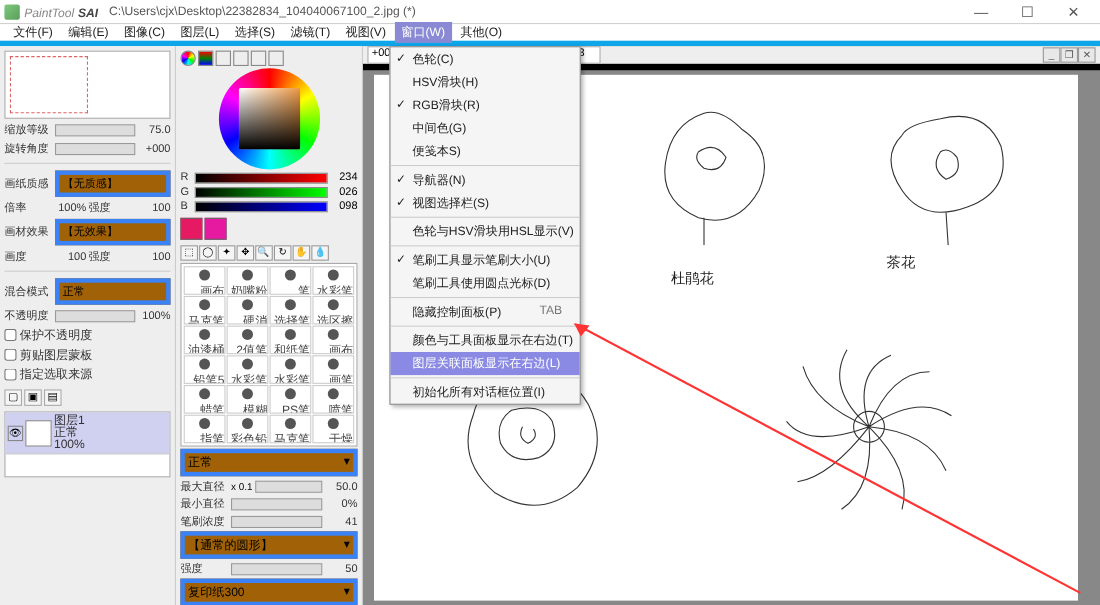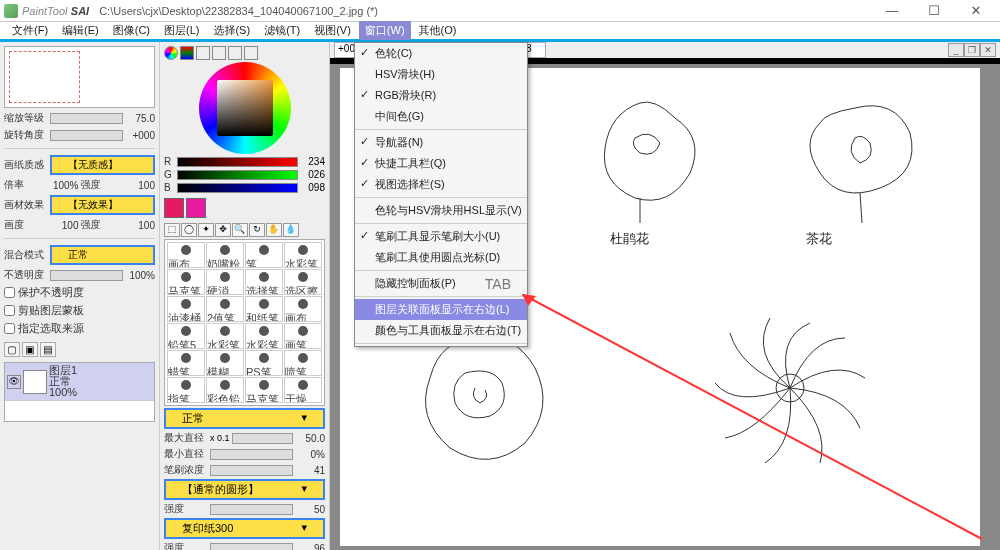--- a/index.html
+++ b/index.html
@@ -4,21 +4,21 @@
 <style>
 *{margin:0;padding:0;box-sizing:border-box;font-family:"Microsoft YaHei",sans-serif;font-size:11px;user-select:none}
 body{background:#f0f0f0;width:1000px;height:550px;overflow:hidden;position:relative}
 .titlebar{height:22px;background:#fff;display:flex;align-items:center;padding:0 4px;border-bottom:1px solid #ccc}
 .titlebar .logo{width:14px;height:14px;background:linear-gradient(135deg,#7fc97f,#5a9e5a);border-radius:2px;margin-right:4px}
 .titlebar .title{color:#888;font-style:italic;font-size:12px}
 .titlebar .title b{color:#444}
 .titlebar .path{color:#555;margin-left:10px;font-size:11px}
 .titlebar .winbtns{margin-left:auto;display:flex;gap:14px;padding-right:6px}
 .titlebar .winbtns span{width:28px;text-align:center;color:#555;font-size:13px}
-.menubar{height:20px;background:#fff;display:flex;align-items:center;padding:0 6px;gap:2px;border-bottom:3px solid #0ea5e9}
+.menubar{height:20px;background:#fff;display:flex;align-items:center;padding:0 6px;gap:2px;border-bottom:5px solid #0ea5e9}
 .menubar .mitem{padding:2px 6px;color:#222}
 .menubar .mitem.active{background:#8a8ad4;color:#fff}
 .body{display:flex;height:508px}
 .leftcol{width:160px;background:#eee;border-right:1px solid #ccc;padding:4px;display:flex;flex-direction:column;gap:3px}
 .nav-thumb{height:62px;background:#fff;border:1px solid #aaa;position:relative}
 .nav-thumb::after{content:'';position:absolute;left:4px;top:4px;right:50%;bottom:4px;border:1px dashed #d66}
 .row{display:flex;align-items:center;gap:2px}
 .label{font-size:10px;color:#333;min-width:44px}
 .val{font-size:10px;color:#333;width:30px;text-align:right}
 .check{display:flex;align-items:center;gap:3px;font-size:10px;color:#333}
@@ -38,37 +38,37 @@
 .wheel::after{content:'';position:absolute;left:18px;top:18px;right:18px;bottom:18px;background:linear-gradient(to bottom,transparent,#000),linear-gradient(to right,#fff,#e94);border-radius:2px}
 .slider{display:flex;align-items:center;gap:3px;height:14px}
 .slider .ch{width:10px;font-size:10px;color:#333}
 .slider .bar{flex:1;height:10px;border:1px solid #888}
 .slider .num{width:24px;text-align:right;font-size:10px}
 .fg-bg{display:flex;gap:2px;margin-top:3px}
 .fg-bg .sw{width:20px;height:20px;border:1px solid #666}
 .tooltabs{display:flex;gap:1px;margin-top:3px}
 .tooltabs span{width:16px;height:14px;border:1px solid #999;background:#f5f5f5;font-size:9px;text-align:center}
 .brushgrid{display:grid;grid-template-columns:repeat(4,1fr);gap:1px;background:#fff;border:1px solid #aaa;padding:2px;font-size:8px}
-.brushgrid .cell{height:26px;border:1px solid #ccc;text-align:left;padding-top:14px;color:#444;overflow:hidden;position:relative}
+.brushgrid .cell{height:26px;border:1px solid #ccc;text-align:right;padding-top:14px;color:#444;overflow:hidden;position:relative}
 .brushgrid .cell::before{content:'';position:absolute;top:2px;left:50%;transform:translateX(-50%);width:10px;height:10px;background:#555;border-radius:50%}
-.dropdown{border:2px solid #3b82f6;background:#fde047;padding:1px 16px;font-size:10px;display:flex;justify-content:space-between}
+.dropdown{border:4px solid #3b82f6;background:#a16207;padding:1px 3px;font-size:10px;display:flex;justify-content:space-between}
 .canvas-area{flex:1;background:#888;position:relative}
 .toolbar2{height:22px;background:#eee;border-bottom:6px solid #000000;display:flex;align-items:center;padding:0 4px;gap:3px;justify-content:flex-end}
 .toolbar2 .tb{width:18px;height:16px;border:1px solid #aaa;background:#f5f5f5}
 .toolbar2 .inp{width:40px;height:16px;border:1px solid #aaa;background:#fff;font-size:10px;padding:0 3px}
 .toolbar2 .winicons{margin-left:auto;display:flex}
 .toolbar2 .winicons span{width:16px;height:14px;background:#e8e8e8;border:1px solid #999;font-size:9px;text-align:center;line-height:12px;color:#555}
 .canvas{position:absolute;left:10px;top:26px;right:20px;bottom:4px;background:#fff}
 .flower{position:absolute;font-size:13px;color:#222}
 .dropdown-menu{position:absolute;left:354px;top:42px;width:174px;background:#f5f5f5;border:1px solid #888;box-shadow:2px 2px 4px rgba(0,0,0,0.3);z-index:100}
 .dropdown-menu .mi{padding:3px 16px 3px 20px;font-size:11px;color:#222;position:relative;white-space:nowrap}
 .dropdown-menu .mi.chk::before{content:'✓';position:absolute;left:5px}
 .dropdown-menu .mi.hl{background:#8a8ae4;color:#fff}
 .dropdown-menu .sep{height:1px;background:#ccc;margin:2px 0}
-.dropdown-menu .mi .sc{float:right;color:#777;font-size:14px}
+.dropdown-menu .mi .sc{float:right;color:#777;font-size:11px}
 .arrow{position:absolute;z-index:200}
 svg.flwr{stroke:#333;stroke-width:1;fill:none}
 .sliderbar{flex:1;height:11px;border:1px solid #999;background:linear-gradient(to right,#ddd,#ddd);position:relative}
 </style>
 </head>
 <body>
 
 <div class="titlebar">
   <div class="logo"></div>
   <span class="title"><span>PaintTool</span> <b>SAI</b></span>
@@ -291,53 +291,54 @@
     <div class="canvas">
       <svg class="flwr" style="position:absolute;left:5px;top:5px" width="180" height="150">
           <path d="M40 80 Q20 50 50 40 Q80 20 100 50 Q130 30 140 70 Q160 100 120 110 Q100 140 70 120 Q30 120 40 80 M70 75 Q80 60 95 75 Q85 90 70 75"></path>
         </svg>
       <svg class="flwr" style="position:absolute;left:220px;top:5px" width="160" height="150">
           <path d="M80 30 Q50 40 45 75 Q40 110 75 125 Q110 135 130 100 Q145 65 115 45 Q95 25 80 30 M75 65 Q90 55 100 70 Q95 85 80 80 Q70 72 75 65 M80 125 L80 150"></path>
         </svg>
       <svg class="flwr" style="position:absolute;left:430px;top:5px" width="170" height="150">
           <path d="M50 50 Q30 70 50 100 Q70 130 110 115 Q150 100 140 60 Q125 25 85 35 Q55 40 50 50 M85 65 Q75 80 90 90 Q105 85 100 70 Q92 60 85 65 M90 120 L92 150"></path>
         </svg>
-      <div class="flower" style="left:270px;top:162px">杜鹃花</div>
+      <div class="flower" style="left:270px;top:176px">杜鹃花</div>
       <div class="flower" style="left:466px;top:162px">茶花</div>
       <svg class="flwr" style="position:absolute;left:40px;top:230px" width="200" height="200">
           <path d="M100 40 Q60 40 50 80 Q35 120 70 150 Q110 175 145 145 Q175 110 155 70 Q135 35 100 40 M85 75 Q70 85 75 105 Q85 125 110 118 Q130 108 122 85 Q112 68 85 75 M95 90 Q90 100 100 105 Q110 100 105 92"></path>
         </svg>
       <svg class="flwr" style="position:absolute;left:340px;top:215px" width="220" height="210">
           <g>
             <path d="M110 105 Q60 85 50 50 M110 105 Q70 70 90 35 M110 105 Q95 55 130 40 M110 105 Q130 55 165 55 M110 105 Q155 75 185 95 M110 105 Q165 110 180 145 M110 105 Q150 145 140 180 M110 105 Q115 160 85 180 M110 105 Q75 150 45 155 M110 105 Q55 125 35 100"></path>
             <circle cx="110" cy="105" r="14"></circle>
           </g>
         </svg>
     </div>
   </div>
 </div>
 
 <div class="dropdown-menu" id="winmenu">
     <div class="mi chk">色轮(C)</div>
     <div class="mi">HSV滑块(H)</div>
     <div class="mi chk">RGB滑块(R)</div>
     <div class="mi">中间色(G)</div>
+    <div class="mi">便笺本S)</div>
     <div class="sep"></div>
     <div class="mi chk">导航器(N)</div>
-    <div class="mi chk">快捷工具栏(Q)</div>
     <div class="mi chk">视图选择栏(S)</div>
     <div class="sep"></div>
     <div class="mi">色轮与HSV滑块用HSL显示(V)</div>
     <div class="sep"></div>
     <div class="mi chk">笔刷工具显示笔刷大小(U)</div>
     <div class="mi">笔刷工具使用圆点光标(D)</div>
     <div class="sep"></div>
     <div class="mi">隐藏控制面板(P)<span class="sc">TAB</span></div>
     <div class="sep"></div>
+    <div class="mi">颜色与工具面板显示在右边(T)</div>
     <div class="mi hl">图层关联面板显示在右边(L)</div>
-    <div class="mi">颜色与工具面板显示在右边(T)</div>
-    <div class="sep"></div>
+    <div class="sep"></div>
+    <div class="mi">初始化所有对话框位置(I)</div>
   </div>
 
 <svg class="arrow" style="left:522px;top:294px" width="470" height="250">
   <line x1="0" y1="0" x2="460" y2="245" stroke="#f33" stroke-width="2"></line>
   <polygon points="0,0 14,2 6,12" fill="#f33"></polygon>
 </svg>
 
 </body></html>

